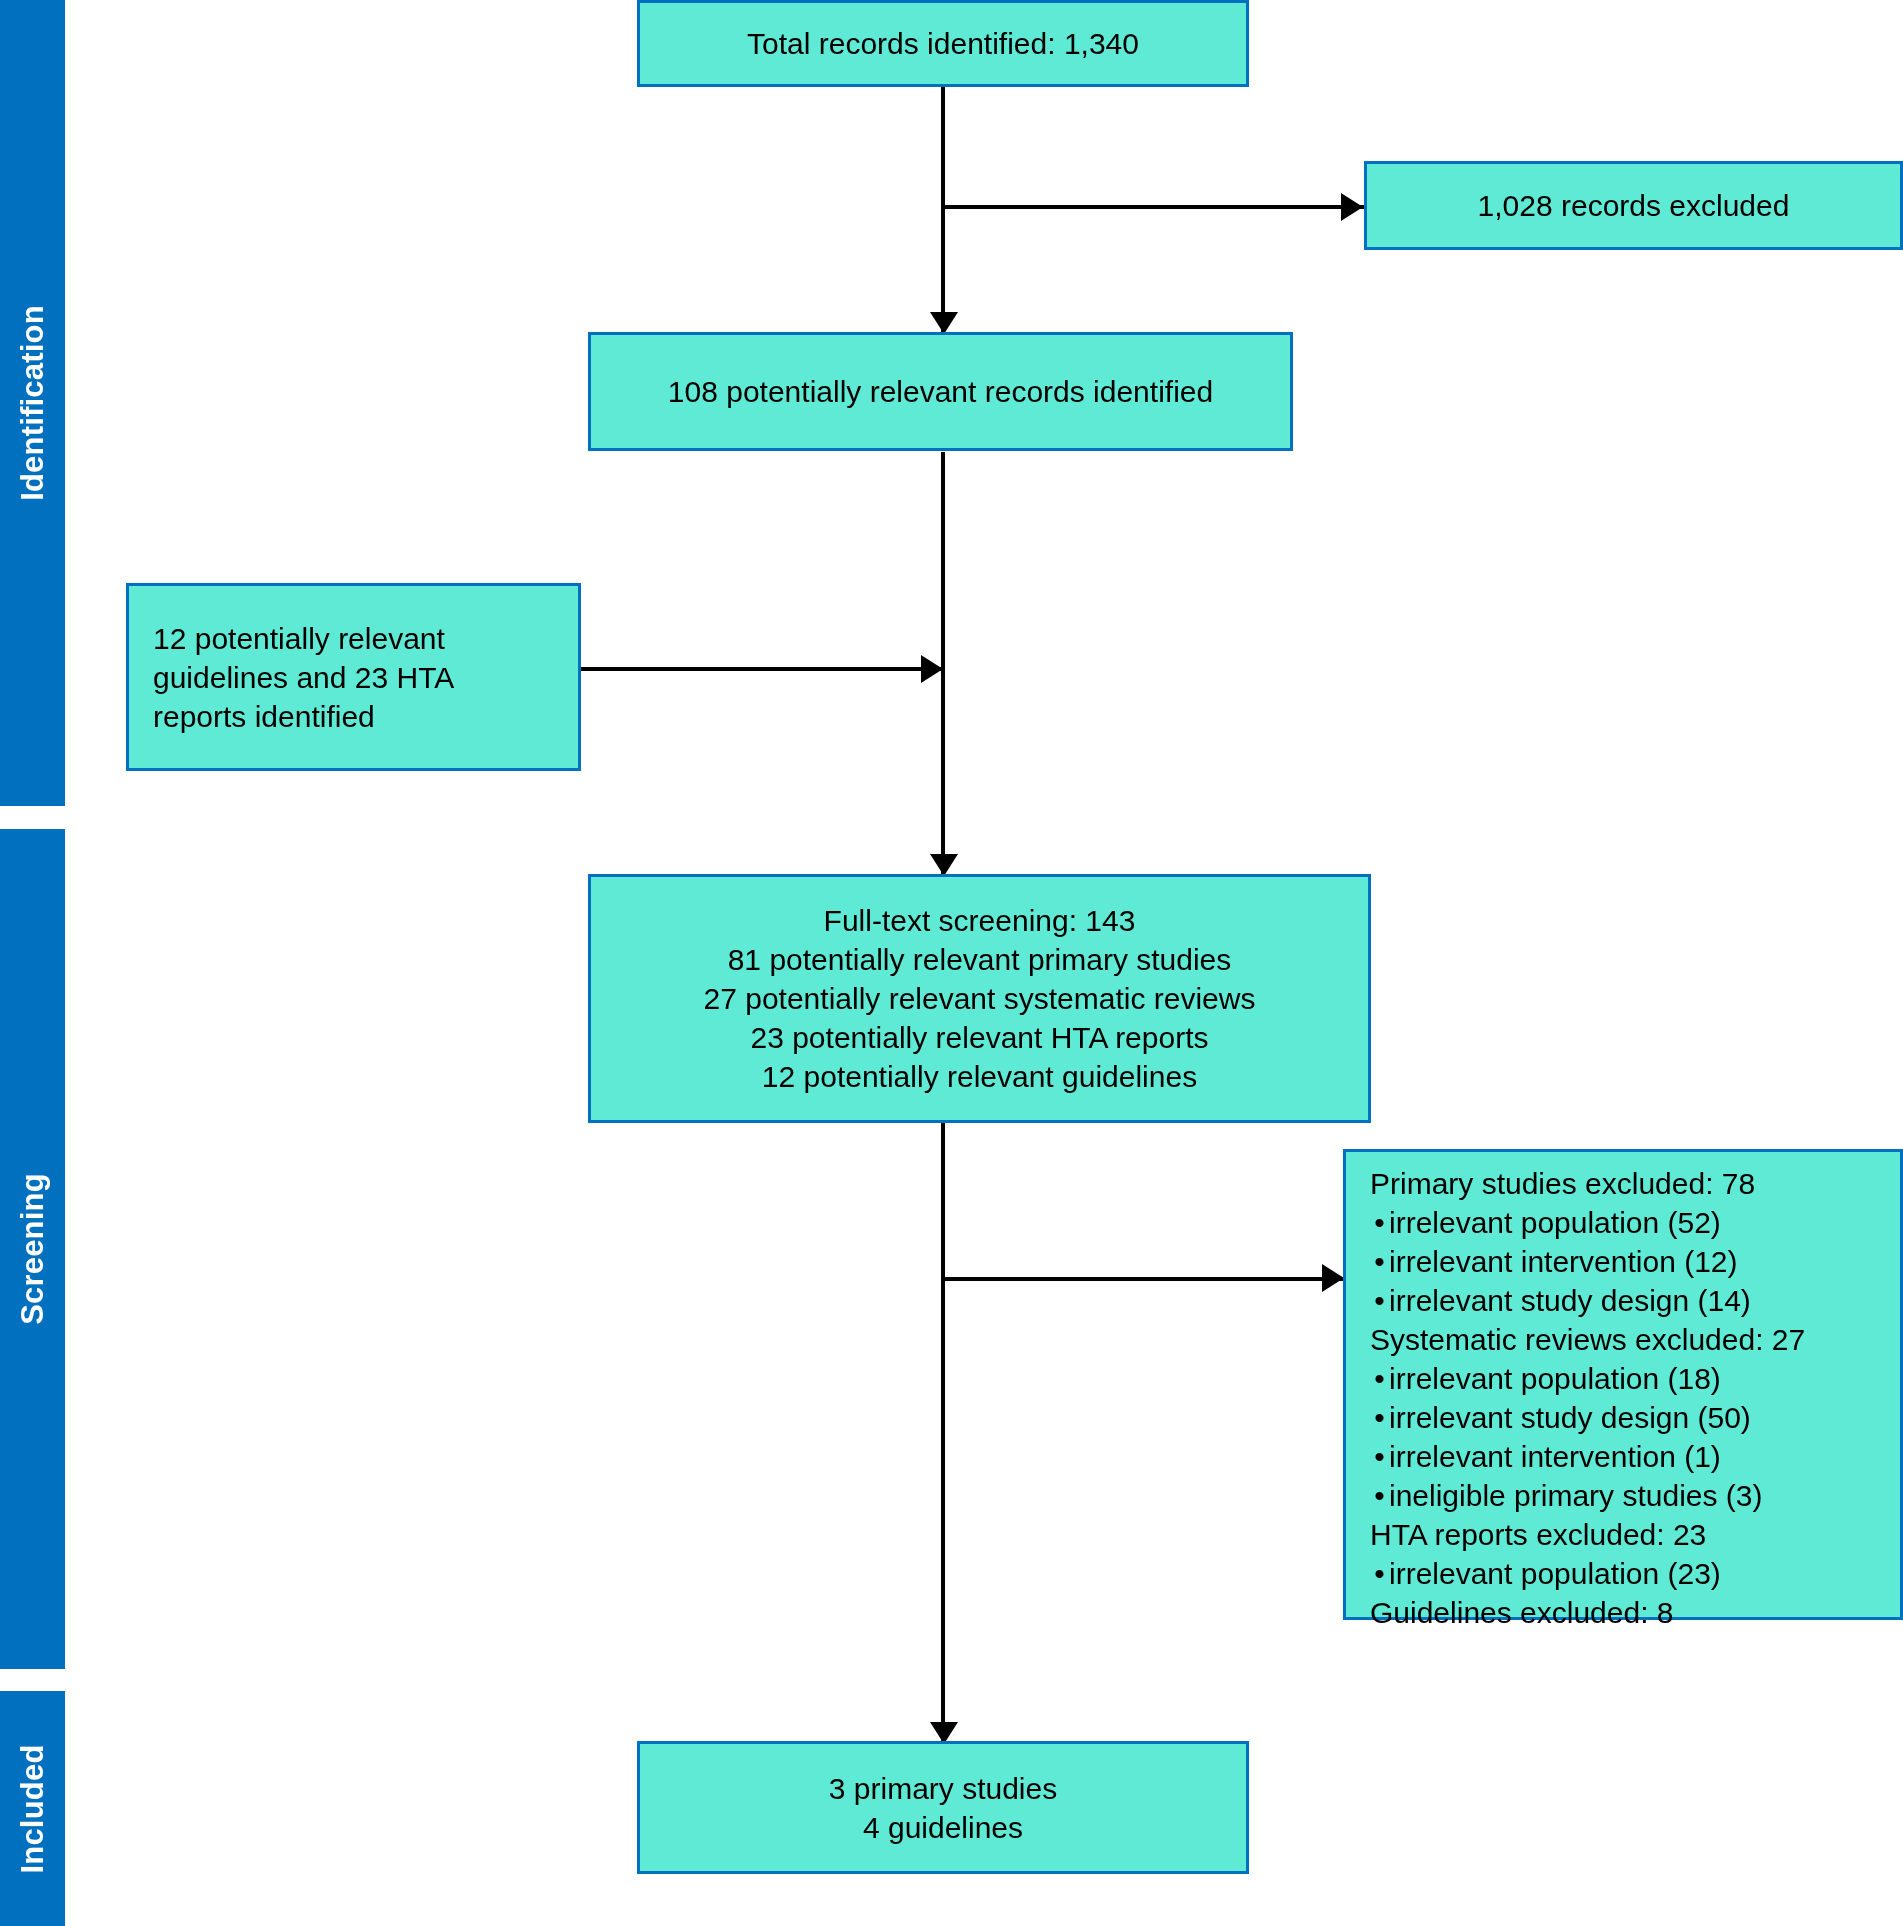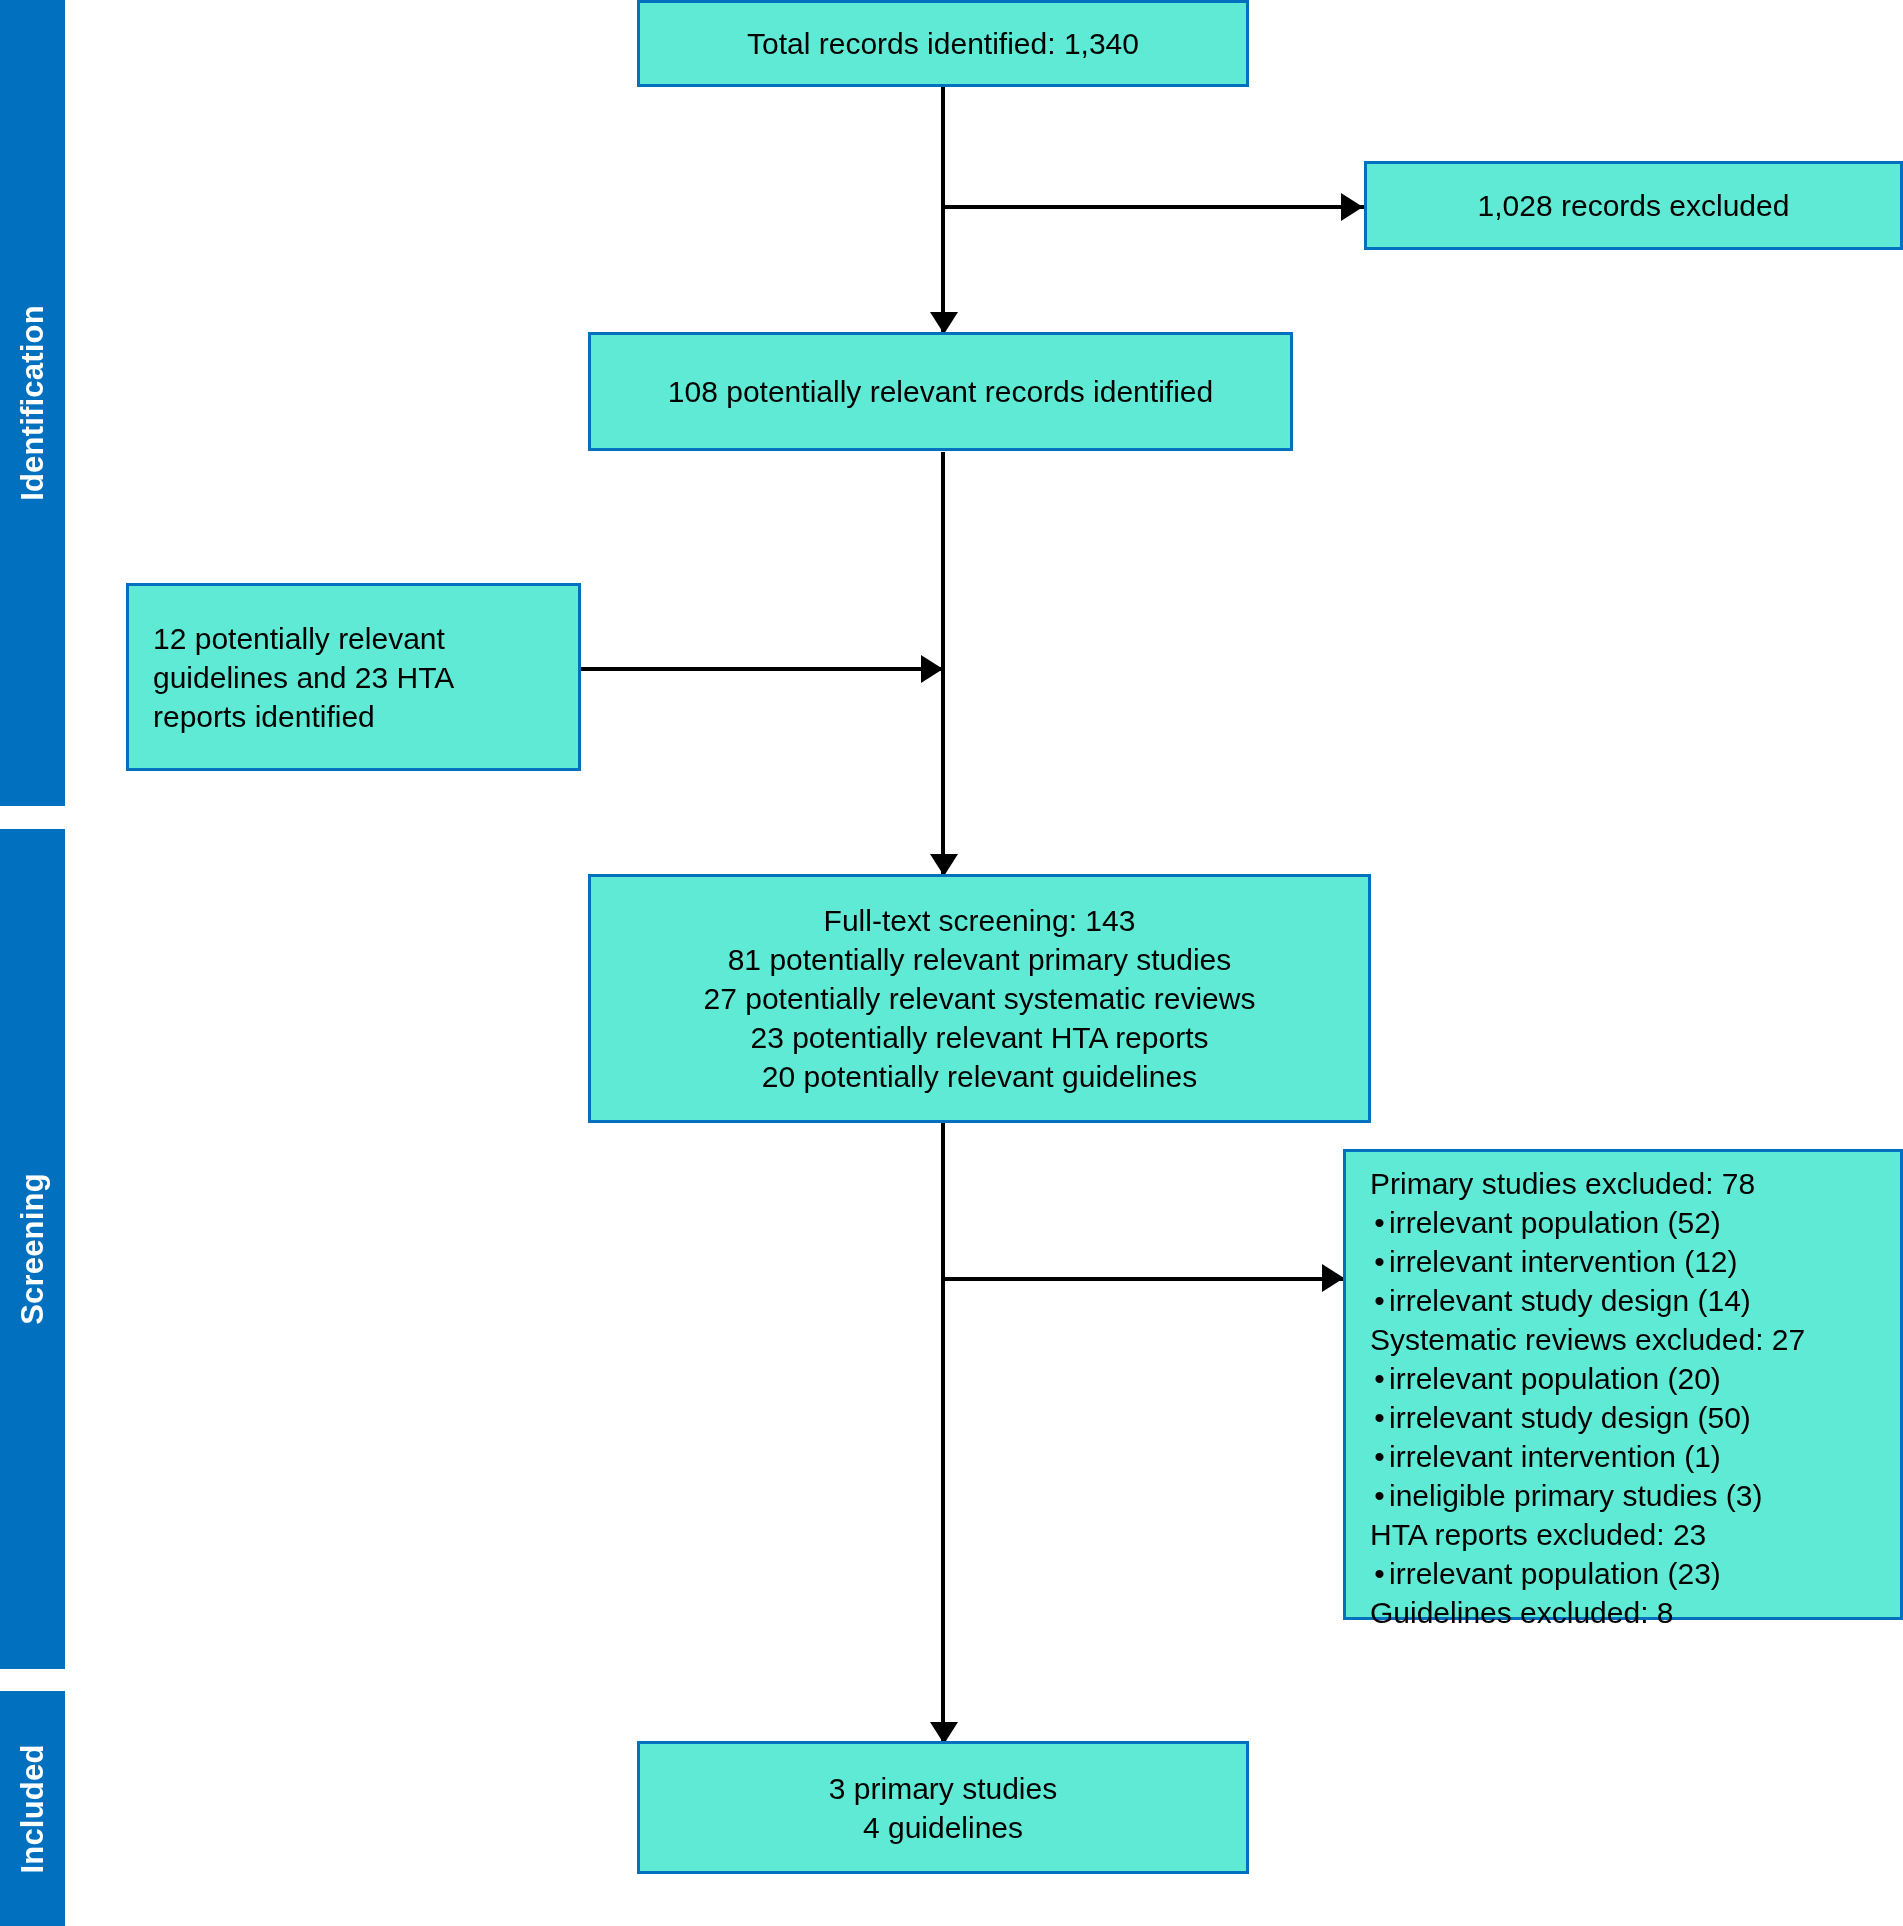--- a/index.html
+++ b/index.html
@@ -169,32 +169,32 @@
       <span class="bullet-row">reports identified</span>
     </div>
   </div>
 
   <div class="node" style="left:588px; top:874px; width:783px; height:249px;">
     <div class="node-text">
       <span class="bullet-row">Full-text screening: 143</span>
       <span class="bullet-row">81 potentially relevant primary studies</span>
       <span class="bullet-row">27 potentially relevant systematic reviews</span>
       <span class="bullet-row">23 potentially relevant HTA reports</span>
-      <span class="bullet-row">20 potentially relevant guidelines</span>
+      <span class="bullet-row">12 potentially relevant guidelines</span>
     </div>
   </div>
 
   <div class="node left-text top-align" style="left:1343px; top:1149px; width:560px; height:471px;">
     <div class="node-text" id="exclusions-text">
         <span class="bullet-row">Primary studies excluded: 78</span>
         <span class="bullet-row"><span class="dot">•</span><span>irrelevant population (52)</span></span>
         <span class="bullet-row"><span class="dot">•</span><span>irrelevant intervention (12)</span></span>
         <span class="bullet-row"><span class="dot">•</span><span>irrelevant study design (14)</span></span>
         <span class="bullet-row">Systematic reviews excluded: 27</span>
-        <span class="bullet-row"><span class="dot">•</span><span>irrelevant population (20)</span></span>
+        <span class="bullet-row"><span class="dot">•</span><span>irrelevant population (18)</span></span>
         <span class="bullet-row"><span class="dot">•</span><span>irrelevant study design (50)</span></span>
         <span class="bullet-row"><span class="dot">•</span><span>irrelevant intervention (1)</span></span>
         <span class="bullet-row"><span class="dot">•</span><span>ineligible primary studies (3)</span></span>
         <span class="bullet-row">HTA reports excluded: 23</span>
         <span class="bullet-row"><span class="dot">•</span><span>irrelevant population (23)</span></span>
         <span class="bullet-row">Guidelines excluded: 8</span>
       </div>
   </div>
 
   <div class="node" style="left:637px; top:1741px; width:612px; height:133px;">

